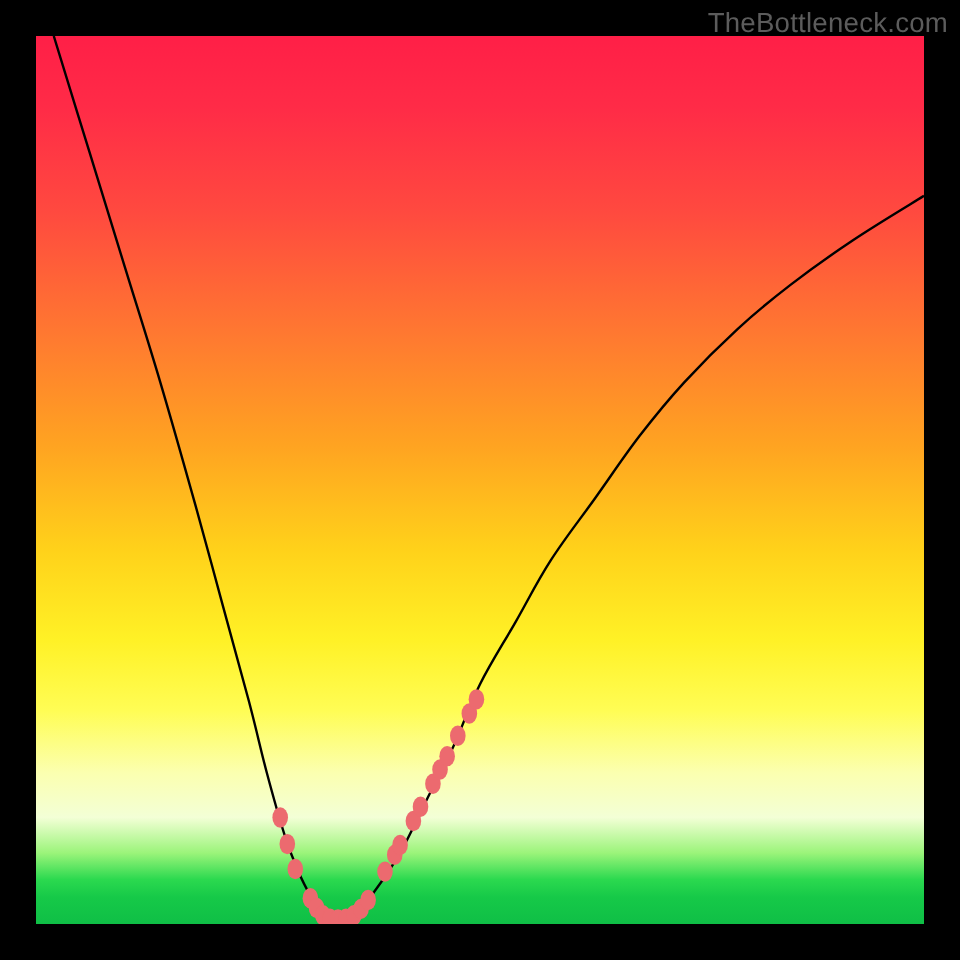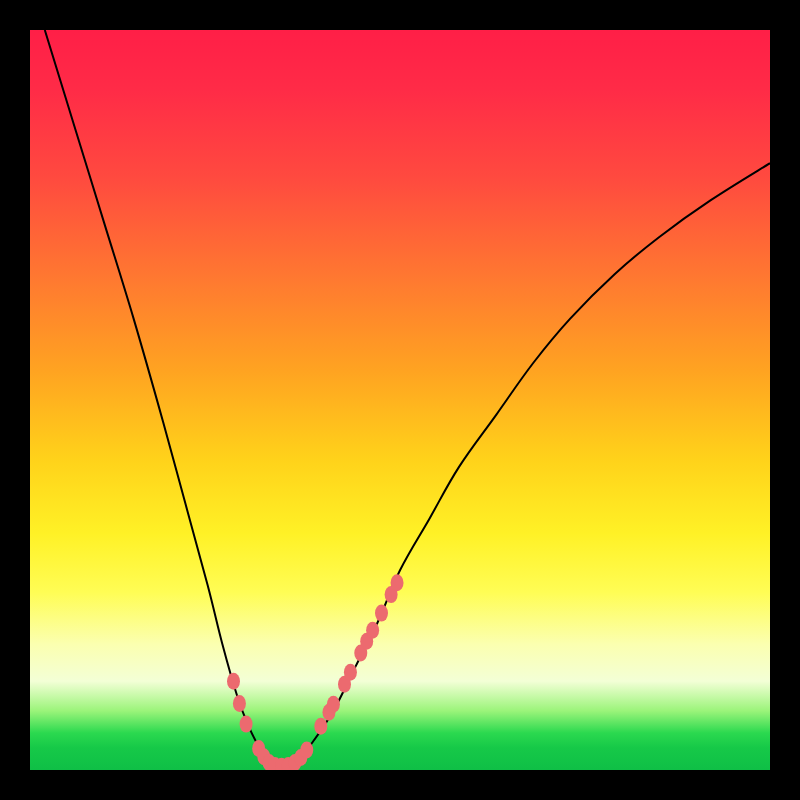--- a/index.html
+++ b/index.html
@@ -71,20 +71,21 @@
   .markers circle, .markers ellipse {
     fill: #ec6a6f;
     stroke: none;
   }
 </style>
 </head>
 <body>
 
 <div class="frame">
 
+  <div class="watermark">TheBottleneck.com</div>
 
   <div class="plot-area">
     <div class="gradient"></div>
 
     <svg class="curve" viewBox="0 0 740 740">
       <g>
         <path id="path-left" d="M 14.8 0 C 20.128 17.316000000000006, 33.744 61.56800000000005, 44.4 96.20000000000005 C 55.056 130.83200000000005, 63.344 157.76799999999997, 74 192.39999999999998 C 84.656 227.03199999999998, 92.94400000000002 252.63600000000002, 103.60000000000001 288.6 C 114.256 324.564, 123.87599999999999 358.90000000000003, 133.2 392.20000000000005 C 142.524 425.50000000000006, 147.40800000000002 444.29600000000005, 155.4 473.6 C 163.392 502.904, 170.94 529.692, 177.6 555 C 184.26 580.308, 187.072 594.22, 192.4 614.2 C 197.728 634.1800000000001, 202.538 651.348, 207.20000000000002 666 C 211.86200000000002 680.652, 214.30399999999997 686.2760000000001, 218.29999999999998 695.6 C 222.296 704.924, 226.07 711.8059999999999, 229.4 717.8 C 232.73000000000002 723.794, 234.136 725.9696, 236.8 728.9 C 239.46400000000003 731.8303999999999, 241.536 732.748, 244.20000000000002 734.08 C 246.86400000000003 735.412, 250.26800000000003 735.9004, 251.60000000000002 736.3"></path>
         <path id="path-right" d="M 251.60000000000002 736.3 C 254.264 735.3675999999999, 261.072 735.116, 266.4 731.12 C 271.72799999999995 727.124, 274.53999999999996 723.1576, 281.2 714.1 C 287.86 705.0424, 295.40799999999996 694.786, 303.4 680.8 C 311.392 666.814, 317.608 652.384, 325.6 636.4 C 333.59200000000004 620.4159999999999, 339.80799999999994 609.316, 347.79999999999995 592 C 355.792 574.684, 360.676 558.8480000000001, 370 540.2 C 379.324 521.552, 388.944 507.048, 399.6 488.4 C 410.25600000000003 469.75199999999995, 417.212 455.248, 429.2 436.6 C 441.188 417.95200000000006, 452.88 403.44800000000004, 466.2 384.8 C 479.52 366.152, 489.88000000000005 350.3159999999999, 503.20000000000005 332.99999999999994 C 516.52 315.68399999999997, 525.5479999999999 304.584, 540.1999999999999 288.6 C 554.852 272.61600000000004, 568.616 258.852, 584.6 244.2 C 600.5840000000001 229.548, 611.684 220.52000000000007, 629 207.20000000000005 C 646.316 193.88000000000002, 660.82 183.51999999999992, 680.8000000000001 170.19999999999993 C 700.7800000000001 156.87999999999994, 729.344 139.86, 740 133.20000000000005"></path>
       </g>
       <g class="markers" id="markers-group">

